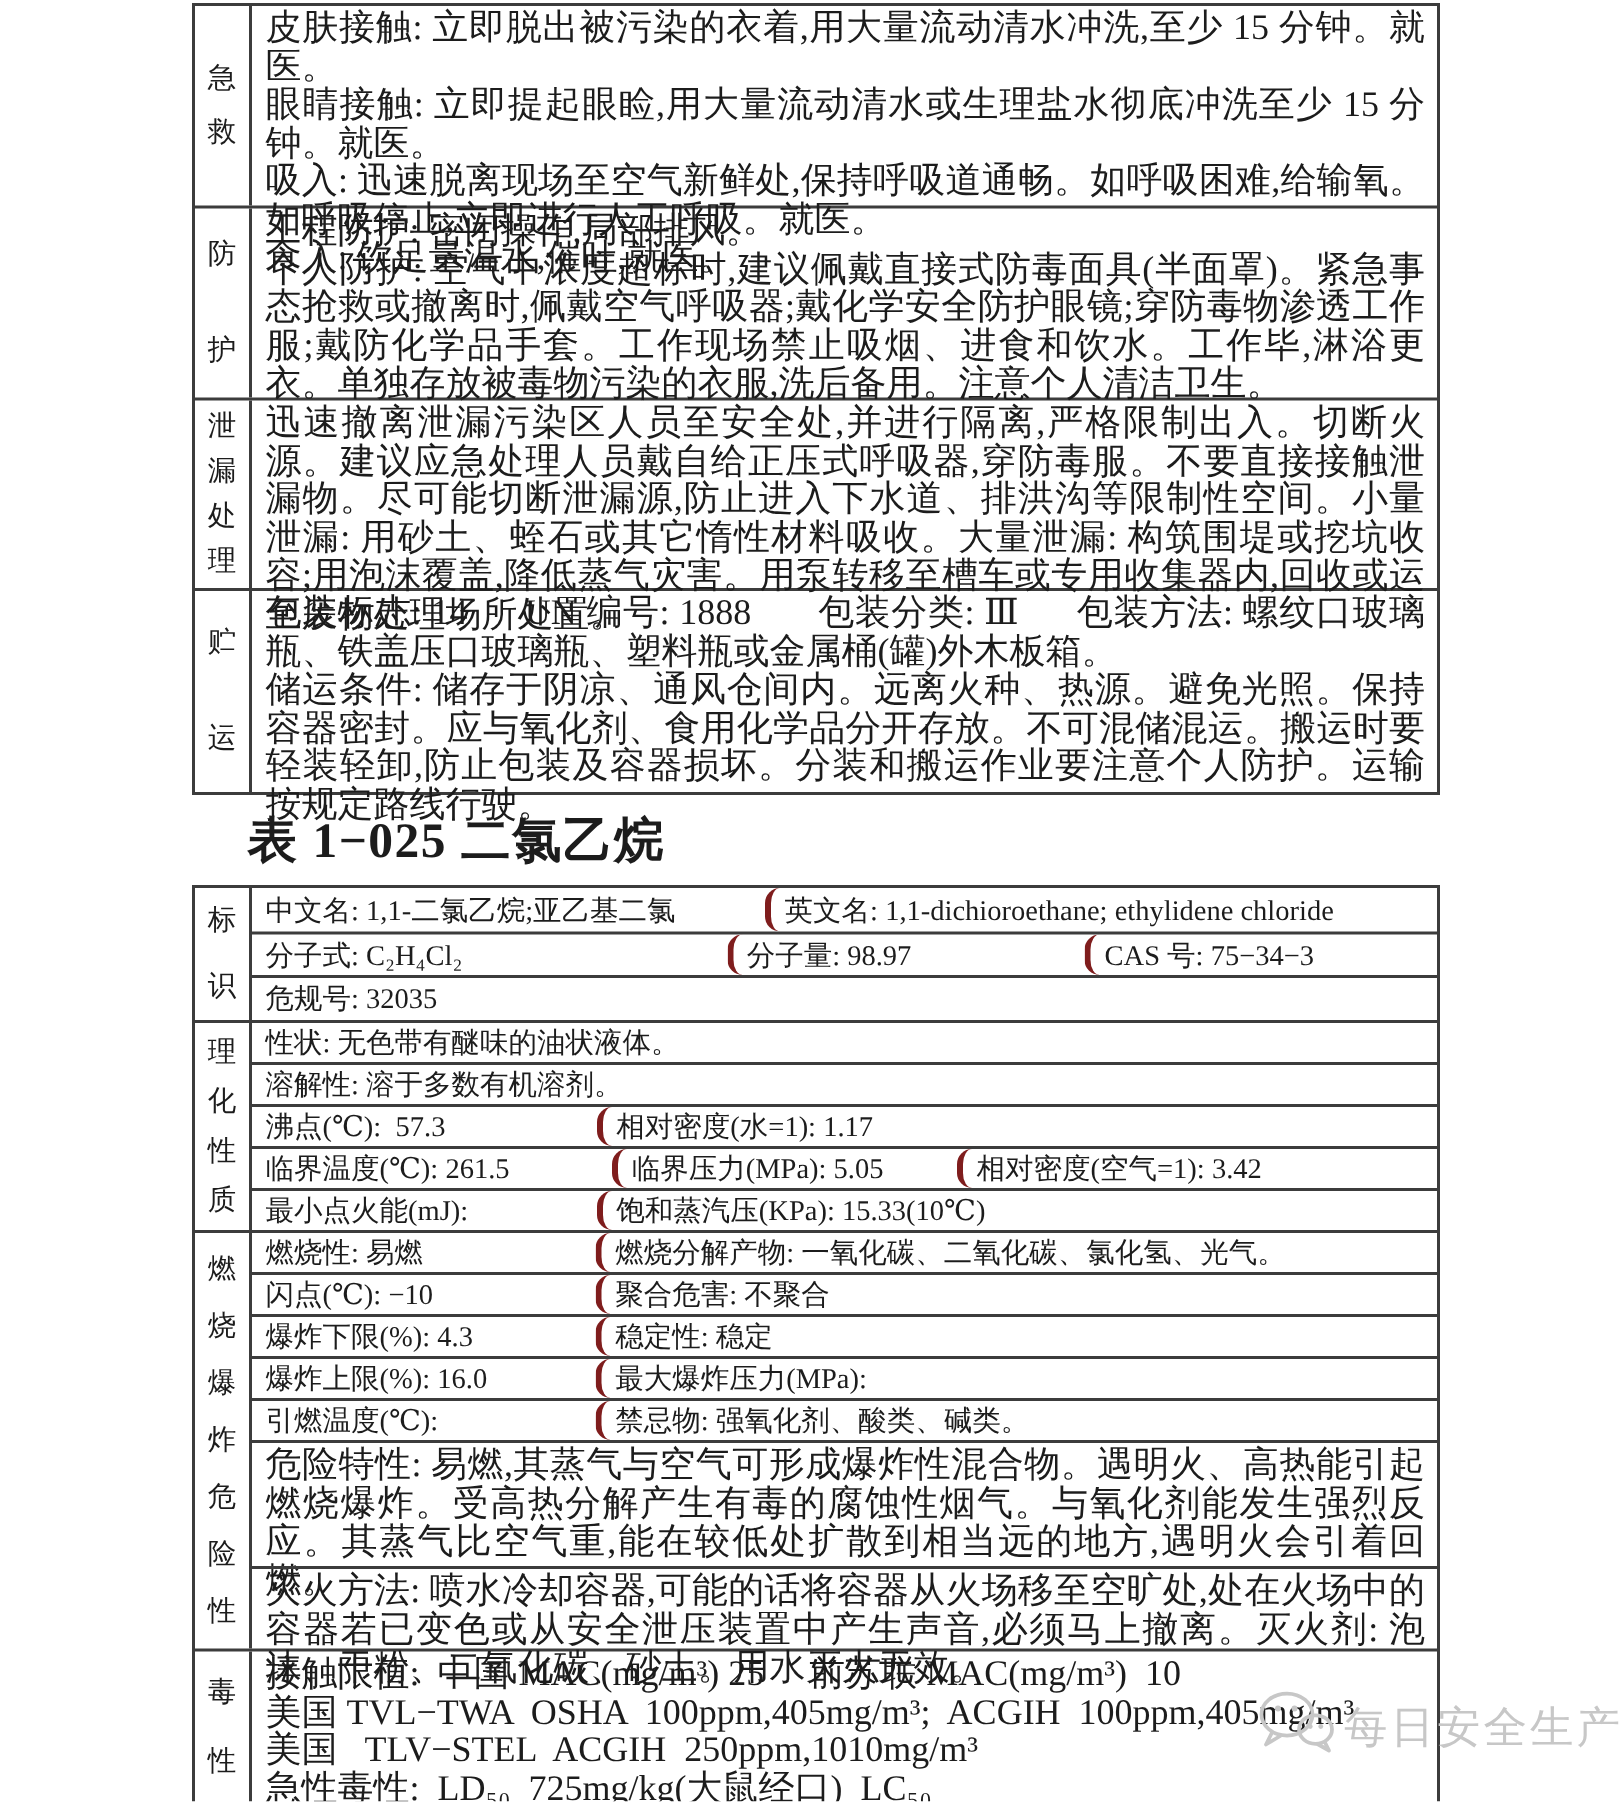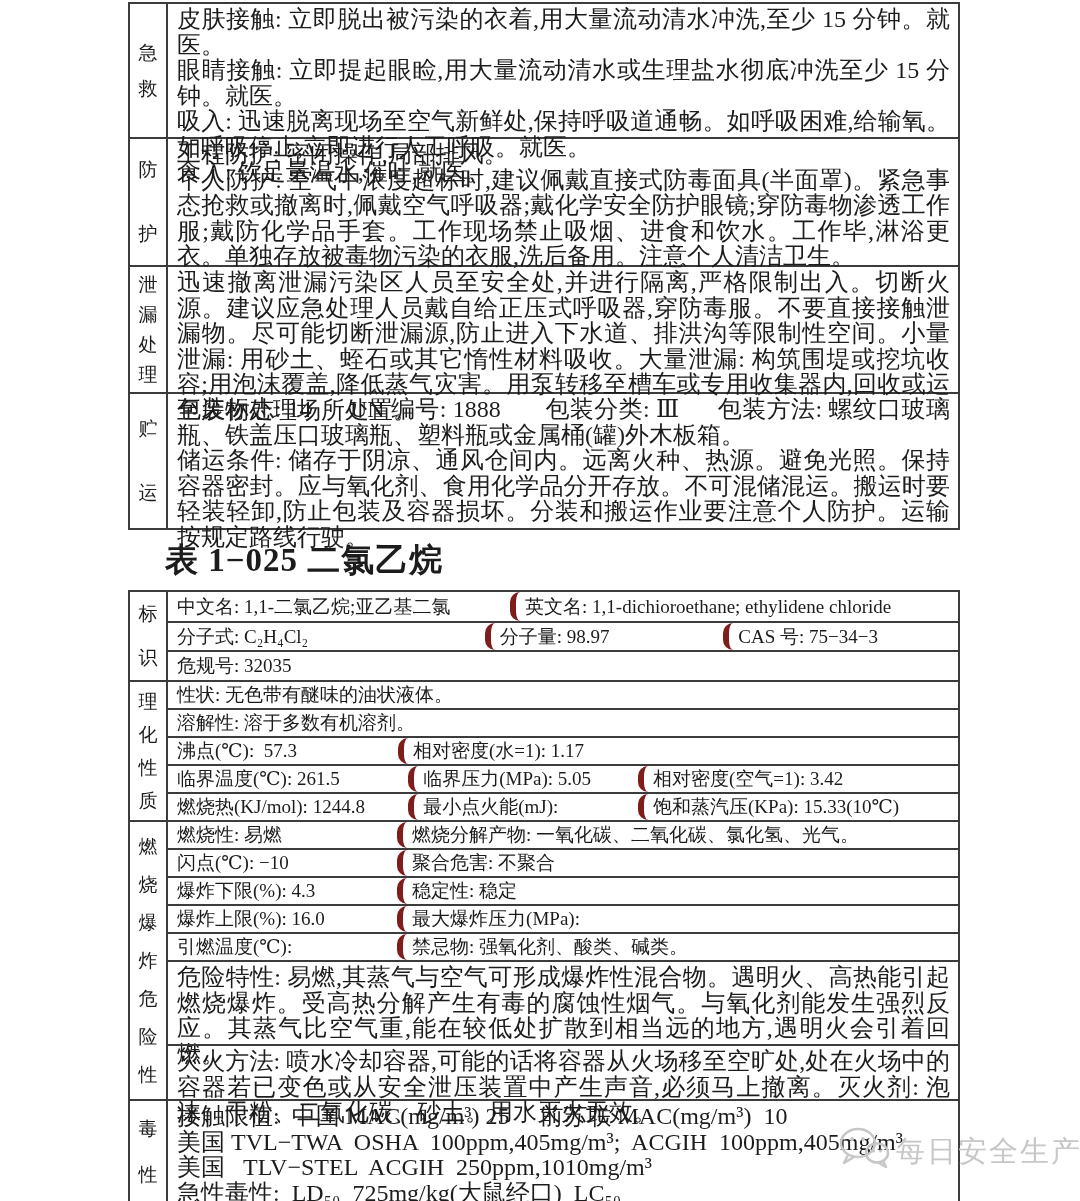--- a/index.html
+++ b/index.html
@@ -38,21 +38,21 @@
   .row + .row{border-top:2px solid #3c3c3c;}
   .cell{
     box-sizing:border-box;
     padding:0 6px 0 9px;
     font-size:19px;
     display:flex;align-items:center;
     white-space:pre-wrap;
     overflow:hidden;
     border-radius:10px;
   }
-  .cell + .cell{border-left:6px solid #7f1d1d;}
+  .cell + .cell{border-left:4px solid #7f1d1d;}
   .grow{flex:1;min-width:0;}
   .para{
     display:block;
     padding:3px 8px 3px 9px;
     font-size:24px;line-height:25.5px;
     text-align:justify;
     white-space:pre-wrap;
   }
   .doc-title{
     font-size:33px;font-weight:bold;
@@ -158,21 +158,20 @@
           <div class="row" style="height:28px">
             <div class="cell" style="width:29.1%">沸点(℃):  57.3</div>
             <div class="cell grow">相对密度(水=1): 1.17</div>
           </div>
           <div class="row" style="height:28px">
             <div class="cell" style="width:30.4%">临界温度(℃): 261.5</div>
             <div class="cell" style="width:29.1%">临界压力(MPa): 5.05</div>
             <div class="cell grow">相对密度(空气=1): 3.42</div>
           </div>
           <div class="row grow">
-            <div class="cell" style="width:30.4%">燃烧热(KJ/mol): 1244.8</div>
             <div class="cell" style="width:29.1%">最小点火能(mJ):</div>
             <div class="cell grow">饱和蒸汽压(KPa): 15.33(10℃)</div>
           </div>
         </div>
       </div>
 
       <div class="sec" style="height:279px">
         <div class="lbl lh38">燃
 烧
 爆

